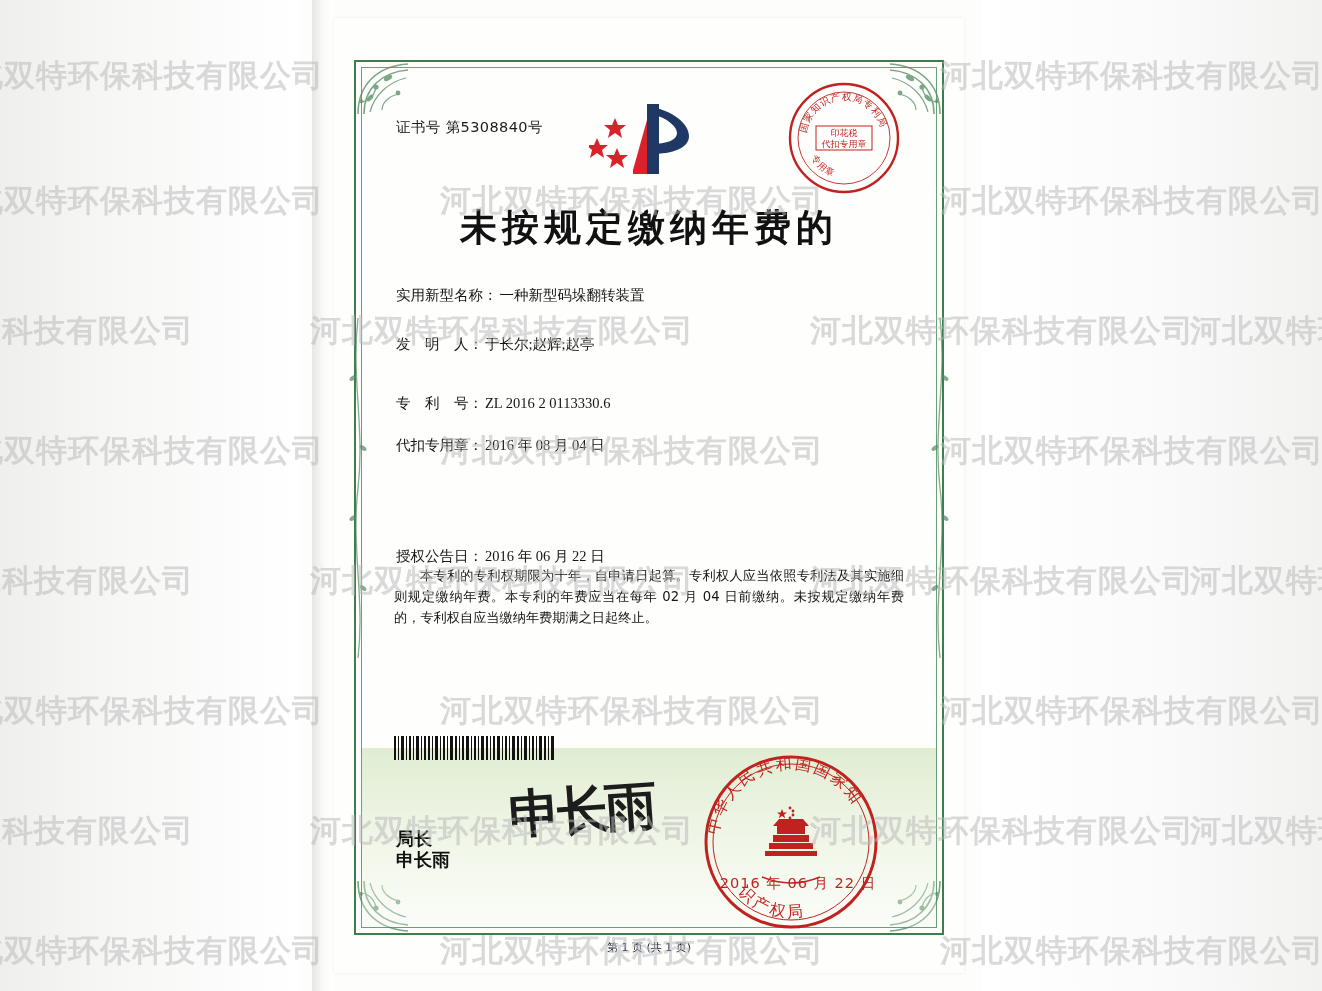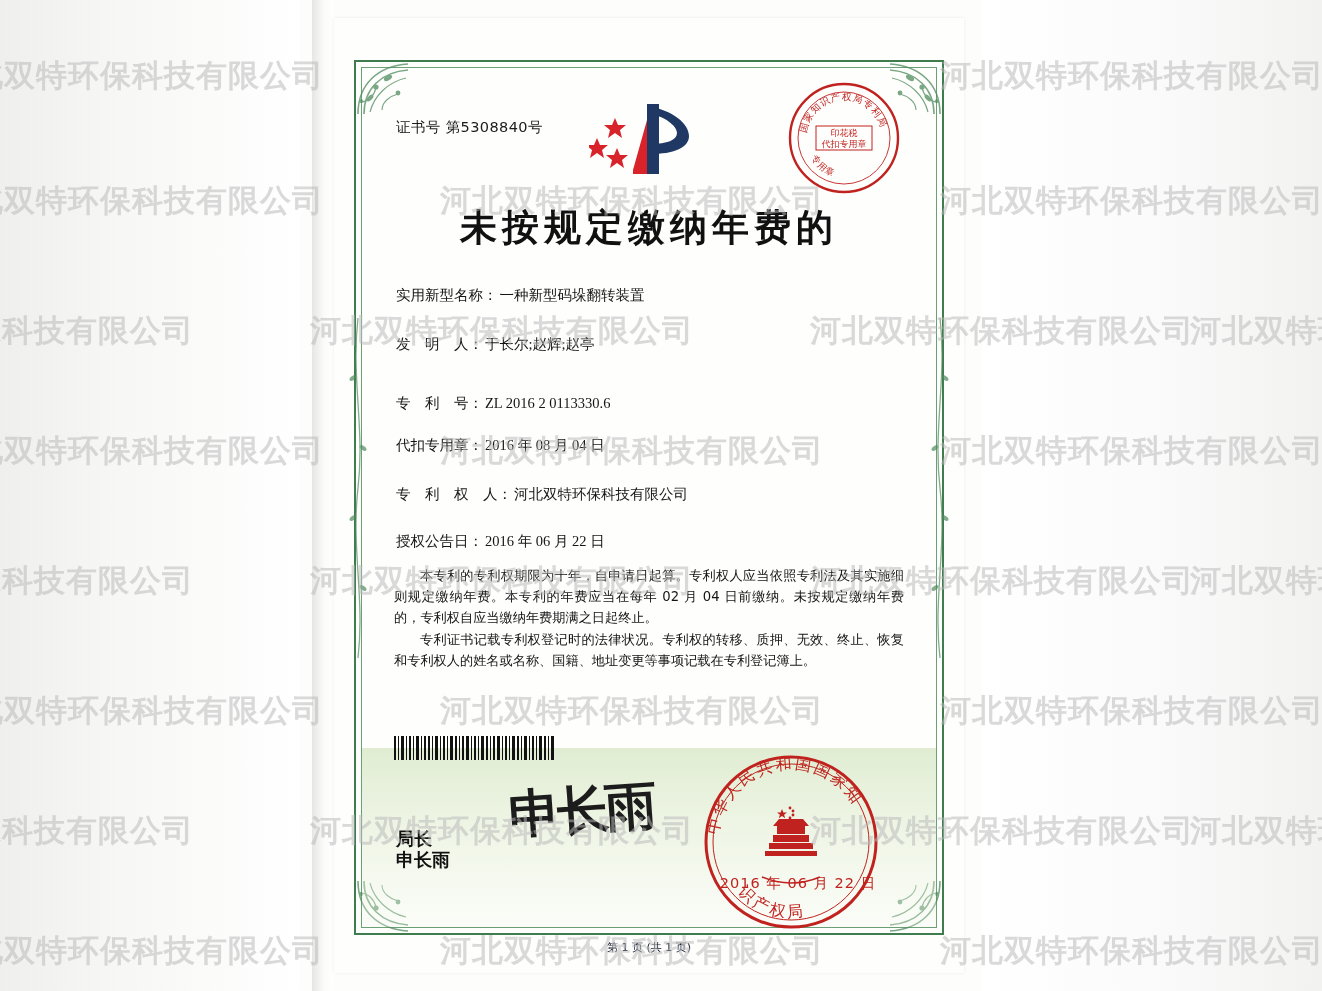--- a/index.html
+++ b/index.html
@@ -92,21 +92,21 @@
     font-family:Liberation Serif, serif;
     white-space:nowrap;
   }
   .field .lbl{letter-spacing:0px;}
   .field .val{margin-left:2px;}
   .f1{top:268px;}
   .f2{top:317px;text-align:center;}
   .f3{top:376px;}
   .f4{top:418px;}
   .f5{top:467px;}
-  .f6{top:514px;}
+  .f6{top:529px;}
 
   
   #body-text{
     position:absolute;left:60px;width:510px;top:547px;
     font-size:13.2px;line-height:21px;color:#141414;
     text-align:justify;
     font-family:"DejaVu Sans", sans-serif;
   }
   #body-text p{margin:0 0 1px 0;text-indent:26px;}
 
@@ -310,30 +310,26 @@
   </div>
   <div class="field f2">
     <span class="lbl">发　明　人：</span><span class="val">于长尔;赵辉;赵亭</span>
   </div>
   <div class="field f3">
     <span class="lbl">专　利　号：</span><span class="val">ZL 2016 2 0113330.6</span>
   </div>
   <div class="field f4">
     <span class="lbl">代扣专用章：</span><span class="val">2016 年 08 月 04 日</span>
   </div>
-  <div class="field f5">
-    <span class="lbl">专　利　权　人：</span><span class="val">河北双特环保科技有限公司</span>
-  </div>
   <div class="field f6">
     <span class="lbl">授权公告日：</span><span class="val">2016 年 06 月 22 日</span>
   </div>
 
   <div id="body-text">
     <p>本专利的专利权期限为十年，自申请日起算。专利权人应当依照专利法及其实施细则规定缴纳年费。本专利的年费应当在每年 02 月 04 日前缴纳。未按规定缴纳年费的，专利权自应当缴纳年费期满之日起终止。</p>
-    <p>专利证书记载专利权登记时的法律状况。专利权的转移、质押、无效、终止、恢复和专利权人的姓名或名称、国籍、地址变更等事项记载在专利登记簿上。</p>
   </div>
 
   <div id="bottom-wash"></div>
 
   <div id="barcode">
     <svg viewBox="0 0 160 24" width="160" height="24" preserveAspectRatio="none">
       <g fill="#111">
         <rect x="0" y="0" width="2" height="24"></rect>
           <rect x="4" y="0" width="1" height="24"></rect>
         <rect x="7" y="0" width="3" height="24"></rect>

